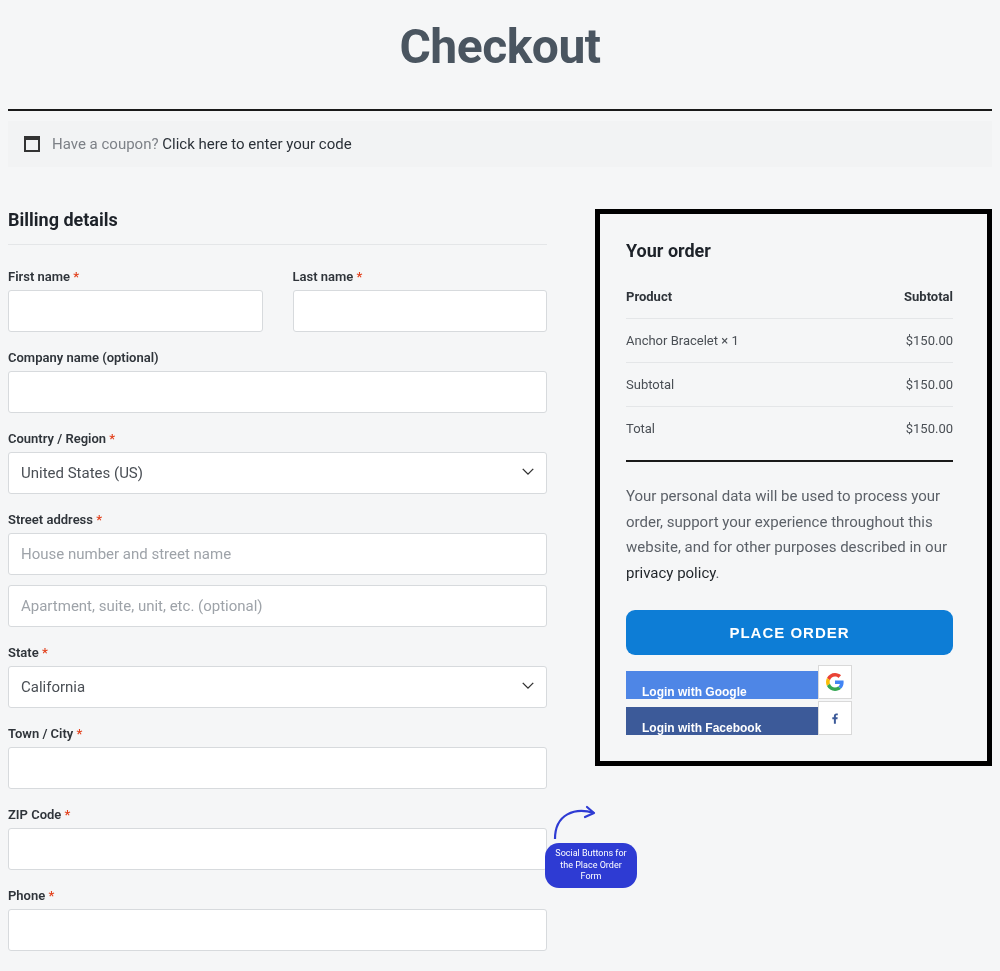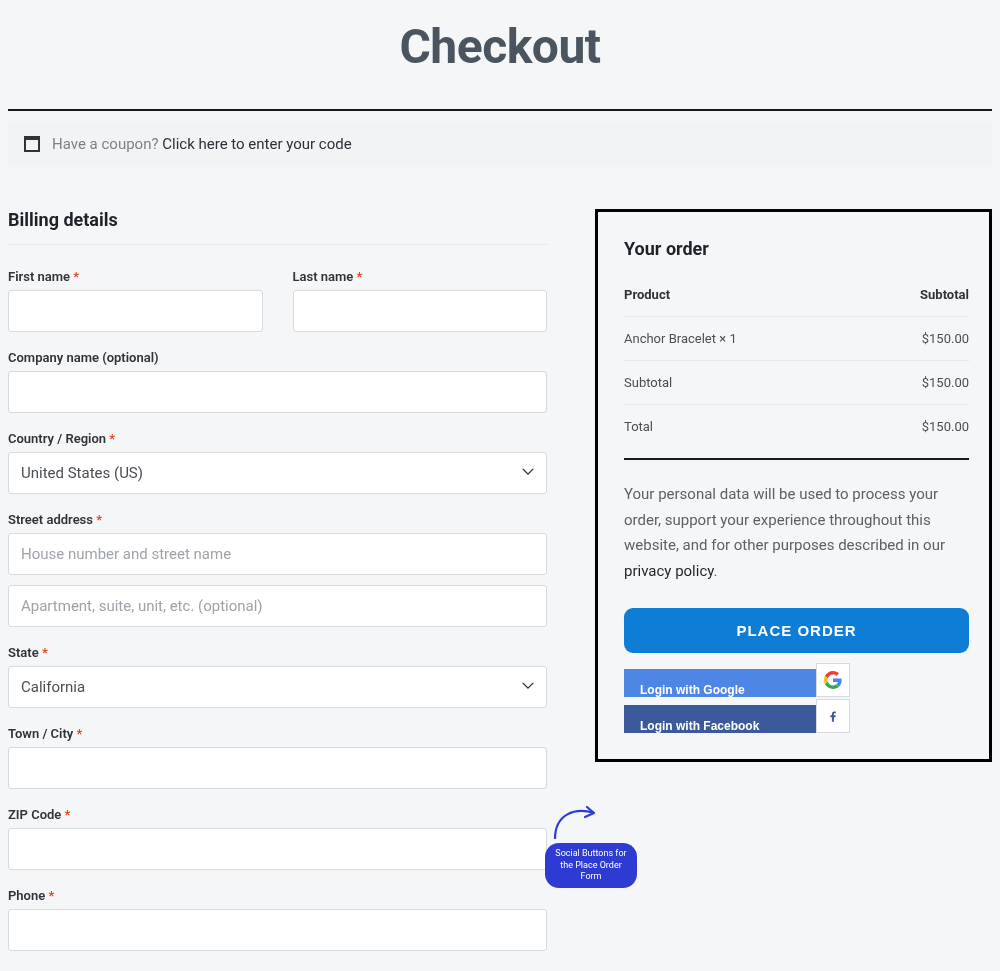--- a/index.html
+++ b/index.html
@@ -91,23 +91,23 @@
   .select-wrap .chev {
     position: absolute;
     right: 12px;
     top: 50%;
     transform: translateY(-50%);
     pointer-events: none;
   }
   .chev svg { width: 14px; height: 14px; }
   .order-panel {
     flex: 0 0 397px;
-    border: 3px solid #000000;
+    border: 5px solid #000000;
     background: #fff0;
-    padding: 26px 20px 26px 26px;
+    padding: 26px 34px 26px 26px;
   }
   .order-panel h3 {
     font-size: 18px;
     font-weight: 700;
     color: #1d2229;
     margin-bottom: 28px;
   }
   .order-table .trow {
     display: flex;
     justify-content: space-between;

